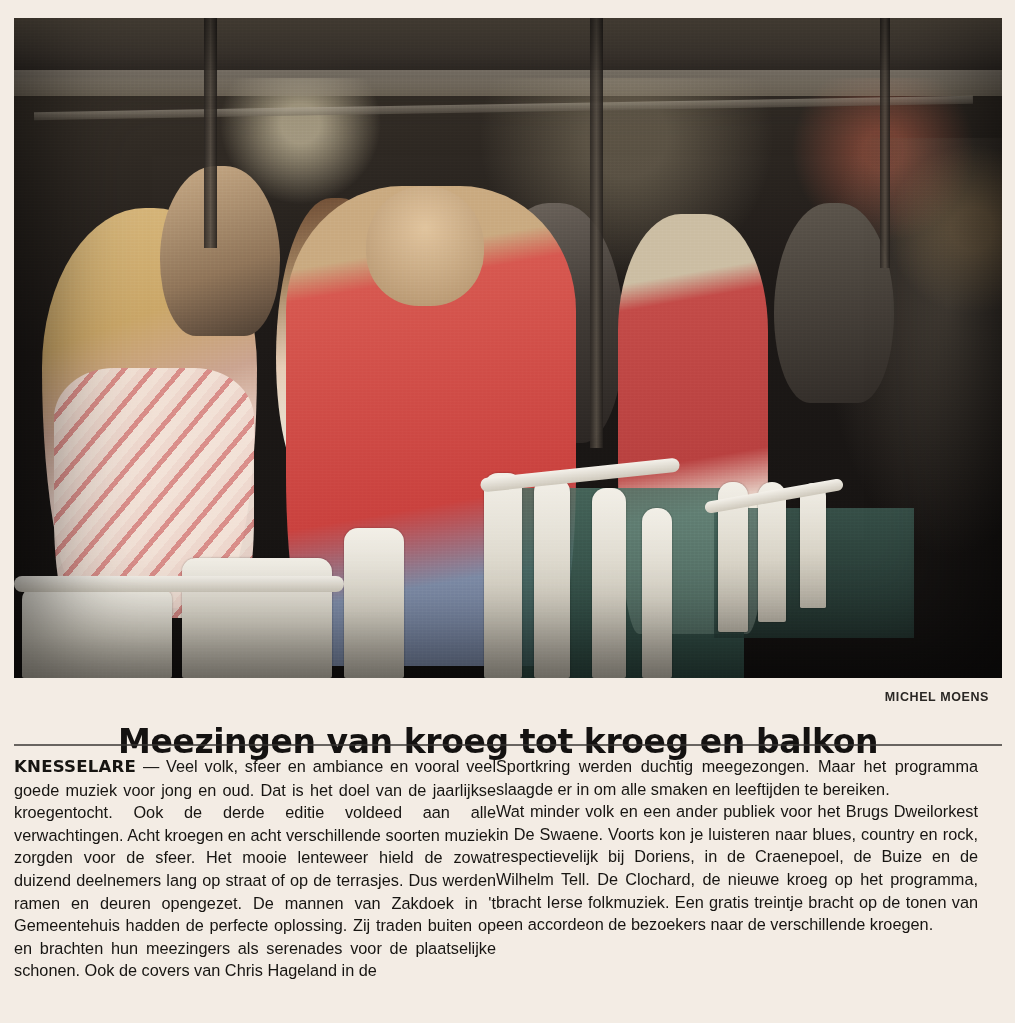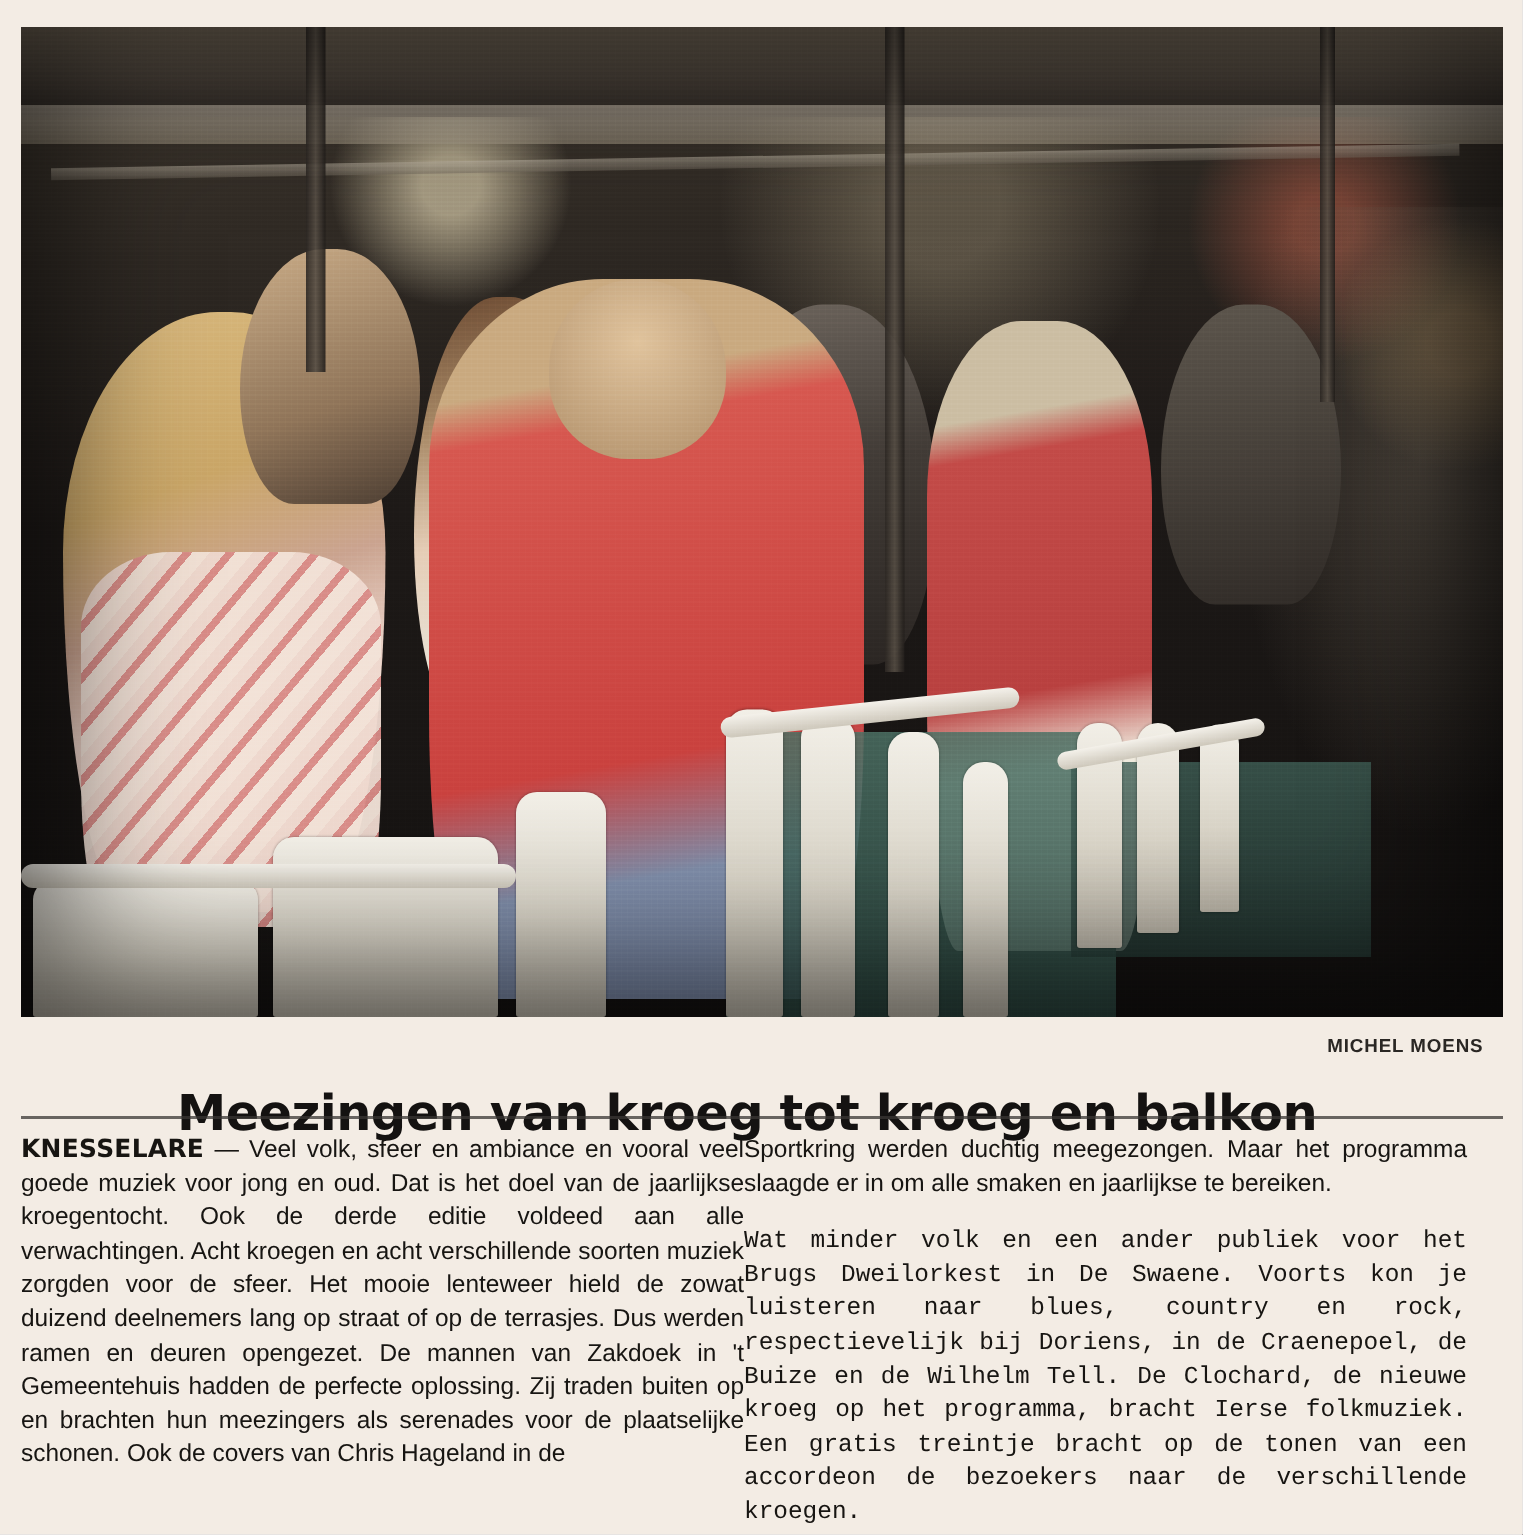--- a/index.html
+++ b/index.html
@@ -215,21 +215,21 @@
     letter-spacing: .2px;
   }
   .signoff {
     text-align: right;
     font-family: "DejaVu Sans", sans-serif;
     font-weight: 700;
     font-size: 15px;
     margin-top: 2px;
   }
   .para { margin: 0; }
-  .para + .para { margin-top: 16px; font-family: Liberation Mono, monospace; }
+  .para + .para { margin-top: 0px; }
 </style>
 </head>
 <body>
 
 <div class="page">
 
   <div class="photo-wrap">
     <div class="photo">
       <div class="ph-ceiling"></div>
       <div class="ph-ceiling2"></div>
@@ -277,18 +277,18 @@
   <div class="credit">MICHEL MOENS</div>
 
   <h1 class="headline">Meezingen van kroeg tot kroeg en balkon</h1>
   <div class="rule"></div>
 
   <div class="cols">
     <div class="col">
       <p class="para"><span class="kicker">KNESSELARE</span> <span>— Veel volk, sfeer en ambiance en vooral veel goede muziek voor jong en oud. Dat is het doel van de jaarlijkse kroegentocht. Ook de derde editie voldeed aan alle verwachtingen. Acht kroegen en acht verschillende soorten muziek zorgden voor de sfeer. Het mooie lenteweer hield de zowat duizend deelnemers lang op straat of op de terrasjes. Dus werden ramen en deuren opengezet. De mannen van Zakdoek in 't Gemeentehuis hadden de perfecte oplossing. Zij traden buiten op en brachten hun meezingers als serenades voor de plaatselijke schonen. Ook de covers van Chris Hageland in de</span></p>
     </div>
     <div class="col">
-      <p class="para">Sportkring werden duchtig meegezongen. Maar het programma slaagde er in om alle smaken en jaarlijkse te bereiken.</p>
+      <p class="para">Sportkring werden duchtig meegezongen. Maar het programma slaagde er in om alle smaken en leeftijden te bereiken.</p>
       <p class="para">Wat minder volk en een ander publiek voor het Brugs Dweilorkest in De Swaene. Voorts kon je luisteren naar blues, country en rock, respectievelijk bij Doriens, in de Craenepoel, de Buize en de Wilhelm Tell. De Clochard, de nieuwe kroeg op het programma, bracht Ierse folkmuziek. Een gratis treintje bracht op de tonen van een accordeon de bezoekers naar de verschillende kroegen.</p>
     </div>
   </div>
 
 </div>
 
 </body></html>

